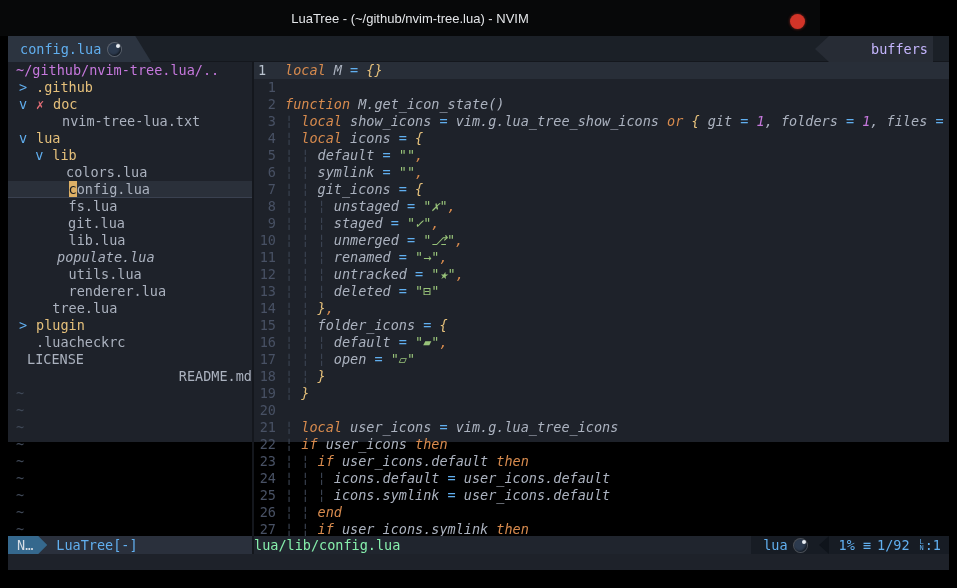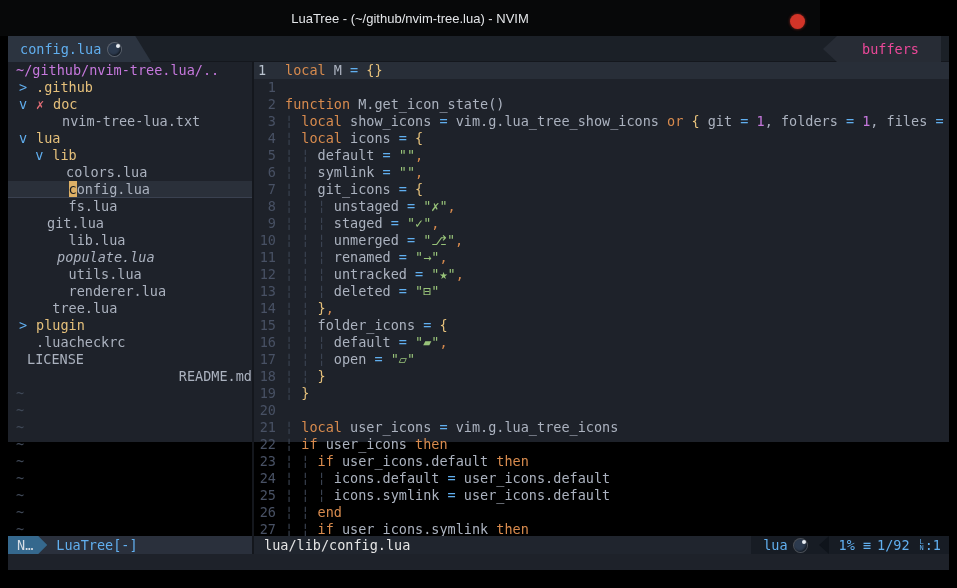--- a/index.html
+++ b/index.html
@@ -13,24 +13,24 @@
   .close-btn { position:absolute; right:15px; top:14px; width:15px; height:15px; border-radius:50%;
                background:#d23428; box-shadow:0 0 3px rgba(210,52,40,.7); }
   
   .term { position:absolute; left:8px; top:36px; width:941px; height:406px; background:#1e222a; }
   
   .tabline { position:relative; height:26px; background:#1b2027; border-bottom:1px solid #14171d; }
   .tab { position:absolute; left:0; top:0; height:26px; background:#2c3440; color:#61afef;
          display:flex; align-items:center; padding:0 30px 0 12px;
          clip-path:polygon(0 0, calc(100% - 16px) 0, 100% 100%, 0 100%); }
   .tab .lbl { margin-right:7px; }
-  .buffers { position:absolute; right:8px; top:0; height:26px; width:118px; background:#272c35;
+  .buffers { position:absolute; right:16px; top:0; height:26px; width:118px; background:#272c35;
              clip-path:polygon(14px 0, 100% 0, 100% 100%, 14px 100%, 0 50%);
-             display:flex; align-items:center; justify-content:flex-end; padding-right:22px;
-             color:#ec4899; }
+             display:flex; align-items:center; justify-content:flex-end; padding-right:5px;
+             color:#c4b5fd; }
   
   .lua-icon { display:inline-block; width:13px; height:13px; border-radius:50%;
               background:#2c3a4e; position:relative; flex:none;
               box-shadow:inset -1px -1px 2px rgba(0,0,0,.6), 0 0 0 1px rgba(230,236,242,.25); }
   .lua-icon::after { content:""; position:absolute; width:4px; height:4px; border-radius:50%;
                      background:#e9eef4; top:1px; right:1px; }
   
   .main { display:flex; height:474px; overflow:hidden; }
   .tree-win { width:244px; flex:none; overflow:hidden; }
   .win-sep { width:2px; flex:none; background:#14171d; }
@@ -42,39 +42,39 @@
   .dir { color:#e5c07b; }
   .fil { color:#abb2bf; }
   .tcur { background:#2a303a; box-shadow:inset 0 -1px 0 #3a4150; }
   .block-cursor { background:#ddb066; color:#15181e; }
   .tilde-row { color:#3f4857; padding-left:8px; }
   
   .crow { display:flex; height:17px; line-height:17px; white-space:pre; }
   .ccur { background:#282e38; }
   .lnum { width:22px; flex:none; text-align:right; color:#485164; margin-right:9px; }
   .lncur { text-align:left; padding-left:4px; color:#b9c2ce; }
-  .ltext { white-space:pre; overflow:hidden; flex:1; }
+  .ltext { white-space:pre; overflow:hidden; flex:1;font-style:italic; }
   .sg-kw { color:#d88b4e; }
   .sg-id { color:#abb2bf; }
   .sg-op { color:#61afef; }
   .sg-br { color:#e5c07b; }
   .sg-num { color:#c678dd; }
   .sg-str { color:#98c379; }
   .sg-cm { color:#d88b4e; }
   .sg-ig { color:#3a4251; }
   
   .statusline { height:18px; display:flex; }
   .sl-left { width:244px; flex:none; background:#2a303c; display:flex; align-items:center; }
   .mode-badge { height:18px; background:#35688d; color:#d6dde5; display:flex; align-items:center;
                 padding:0 14px 0 9px; flex:none;
                 clip-path:polygon(0 0, calc(100% - 9px) 0, 100% 50%, calc(100% - 9px) 100%, 0 100%); }
   .sl-name { color:#61afef; margin-left:9px; }
   .sl-gapv { width:2px; flex:none; background:#14171d; }
   .sl-file { flex:1; background:#20252e; display:flex; align-items:center; position:relative; }
-  .sl-path { color:#e5e5e5; margin-left:10px; }
+  .sl-path { color:#86efac; }
   .sl-right { position:absolute; right:0; top:0; bottom:0; background:#171c24;
               display:flex; align-items:center; padding-left:12px; color:#61afef; }
   .sl-ft { margin-right:6px; }
   .sl-chevron { width:0; height:0; border-top:9px solid transparent; border-bottom:9px solid transparent;
                 border-right:10px solid #0f141b; margin:0 10px 0 12px; }
   .sl-pct { margin-right:8px; }
   .lines-icon { margin-right:6px; }
   .sl-pos { margin-right:10px; }
   .ln-icon { display:inline-flex; flex-direction:column; font-size:7px; line-height:6px;
              color:#61afef; margin-right:1px; }
@@ -111,21 +111,21 @@
         <div class="tree-root">~/github/nvim-tree.lua/..</div>
         <div id="tree-items">
             <div class="trow" style="padding-left: 11px;"><span class="arrow">&gt;</span><span class="dir">.github</span></div>
             <div class="trow" style="padding-left: 11px;"><span class="arrow">v</span><span class="gitmark">✗</span><span class="dir">doc</span></div>
             <div class="trow" style="padding-left: 37px;"><span class="arrow"></span><span class="fil">nvim-tree-lua.txt</span></div>
             <div class="trow" style="padding-left: 11px;"><span class="arrow">v</span><span class="dir">lua</span></div>
             <div class="trow" style="padding-left: 27.3px;"><span class="arrow">v</span><span class="dir">lib</span></div>
             <div class="trow" style="padding-left: 41px; align-items: flex-end;"><span class="arrow"></span><span class="fil">colors.lua</span></div>
             <div class="trow tcur" style="padding-left: 43.6px;"><span class="arrow"></span><span class="fil"><span class="block-cursor">c</span>onfig.lua</span></div>
             <div class="trow" style="padding-left: 43.6px;"><span class="arrow"></span><span class="fil">fs.lua</span></div>
-            <div class="trow" style="padding-left: 22px; align-items: flex-end;"><span class="arrow"></span><span class="fil">git.lua</span></div>
+            <div class="trow" style="padding-left: 43px; align-items: flex-end;"><span class="arrow"></span><span class="fil">git.lua</span></div>
             <div class="trow" style="padding-left: 43.6px;"><span class="arrow"></span><span class="fil">lib.lua</span></div>
             <div class="trow" style="padding-left: 32px; font-style: italic;"><span class="arrow"></span><span class="fil">populate.lua</span></div>
             <div class="trow" style="padding-left: 43.6px;"><span class="arrow"></span><span class="fil">utils.lua</span></div>
             <div class="trow" style="padding-left: 43.6px;"><span class="arrow"></span><span class="fil">renderer.lua</span></div>
             <div class="trow" style="padding-left: 27.3px;"><span class="arrow"></span><span class="fil">tree.lua</span></div>
             <div class="trow" style="padding-left: 11px;"><span class="arrow">&gt;</span><span class="dir">plugin</span></div>
             <div class="trow" style="padding-left: 11px;"><span class="arrow"></span><span class="fil">.luacheckrc</span></div>
             <div class="trow" style="padding-left: 2px;"><span class="arrow"></span><span class="fil">LICENSE</span></div>
             <div class="trow" style="padding-left: 4px; justify-content: flex-end;"><span class="arrow"></span><span class="fil">README.md</span></div>
           </div>

